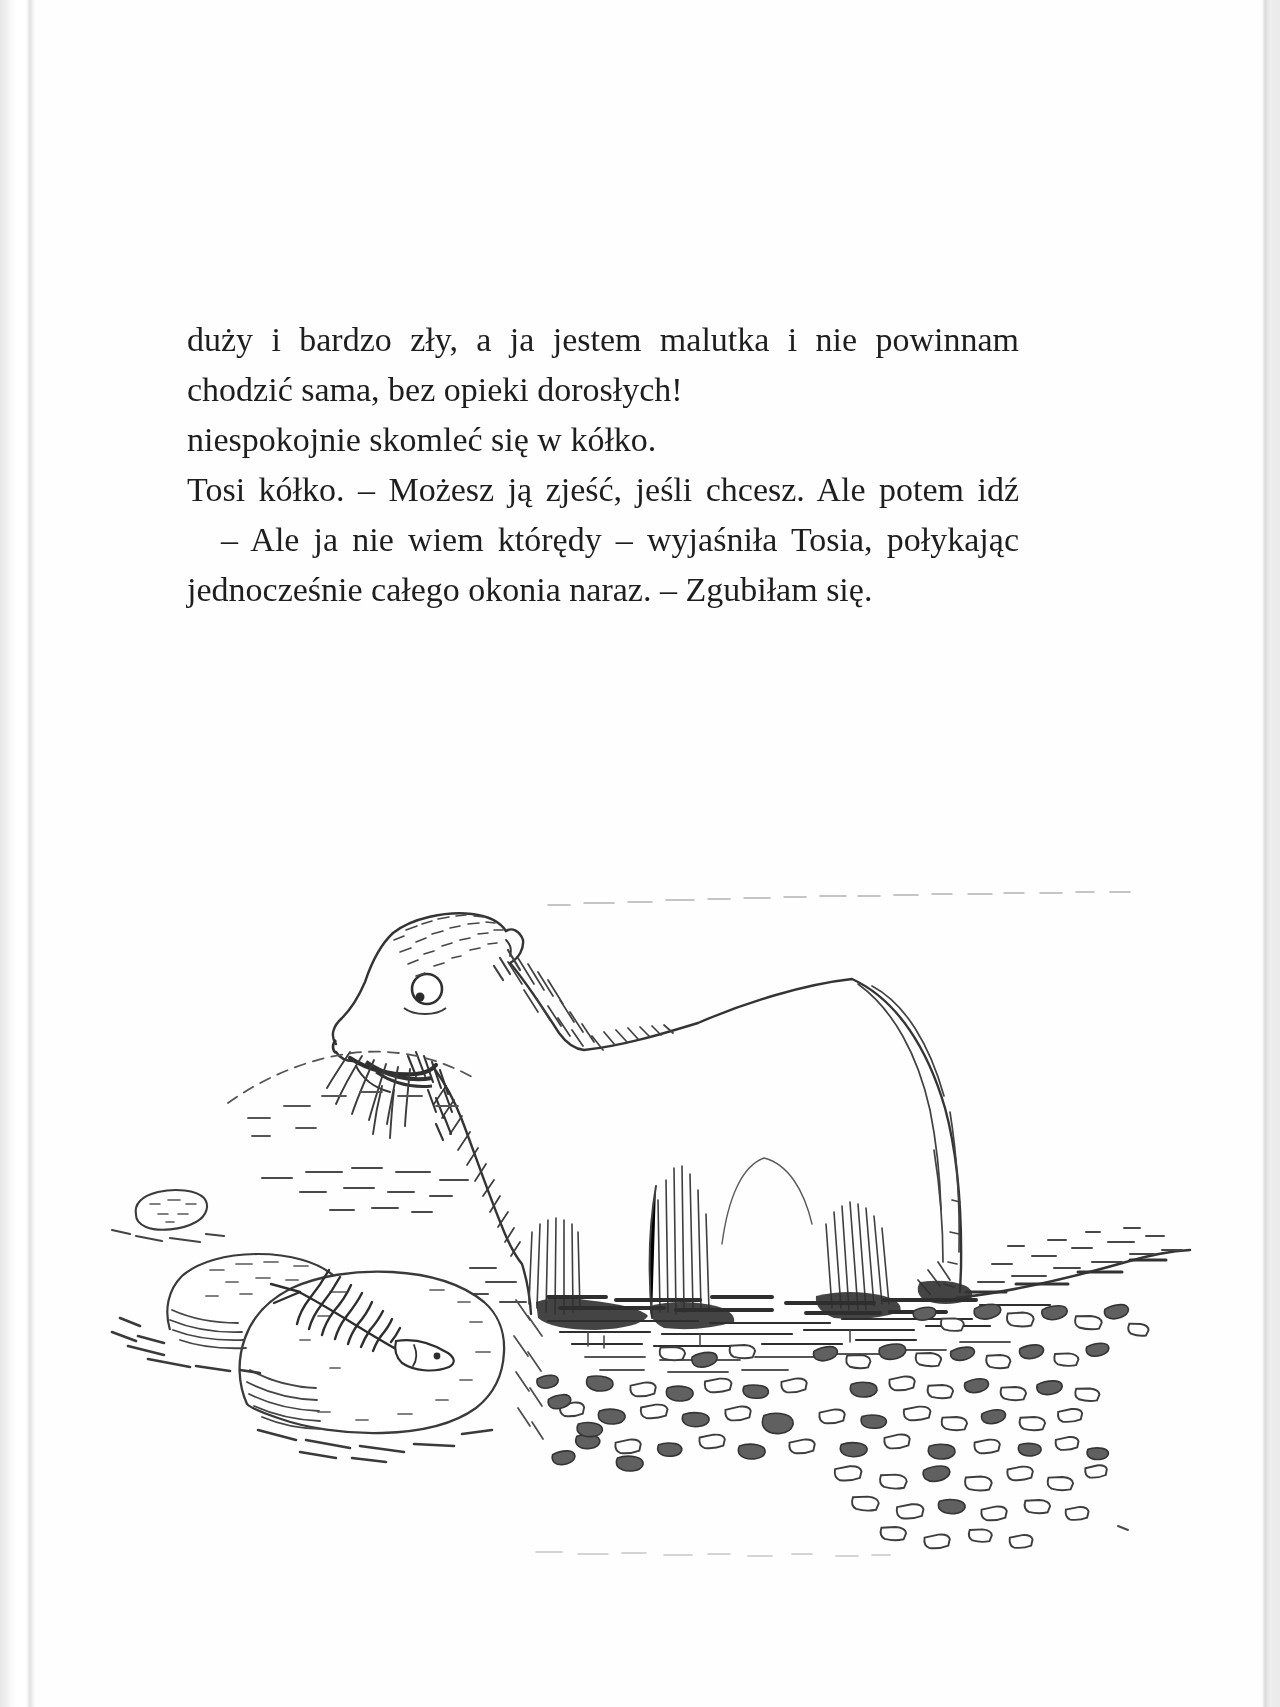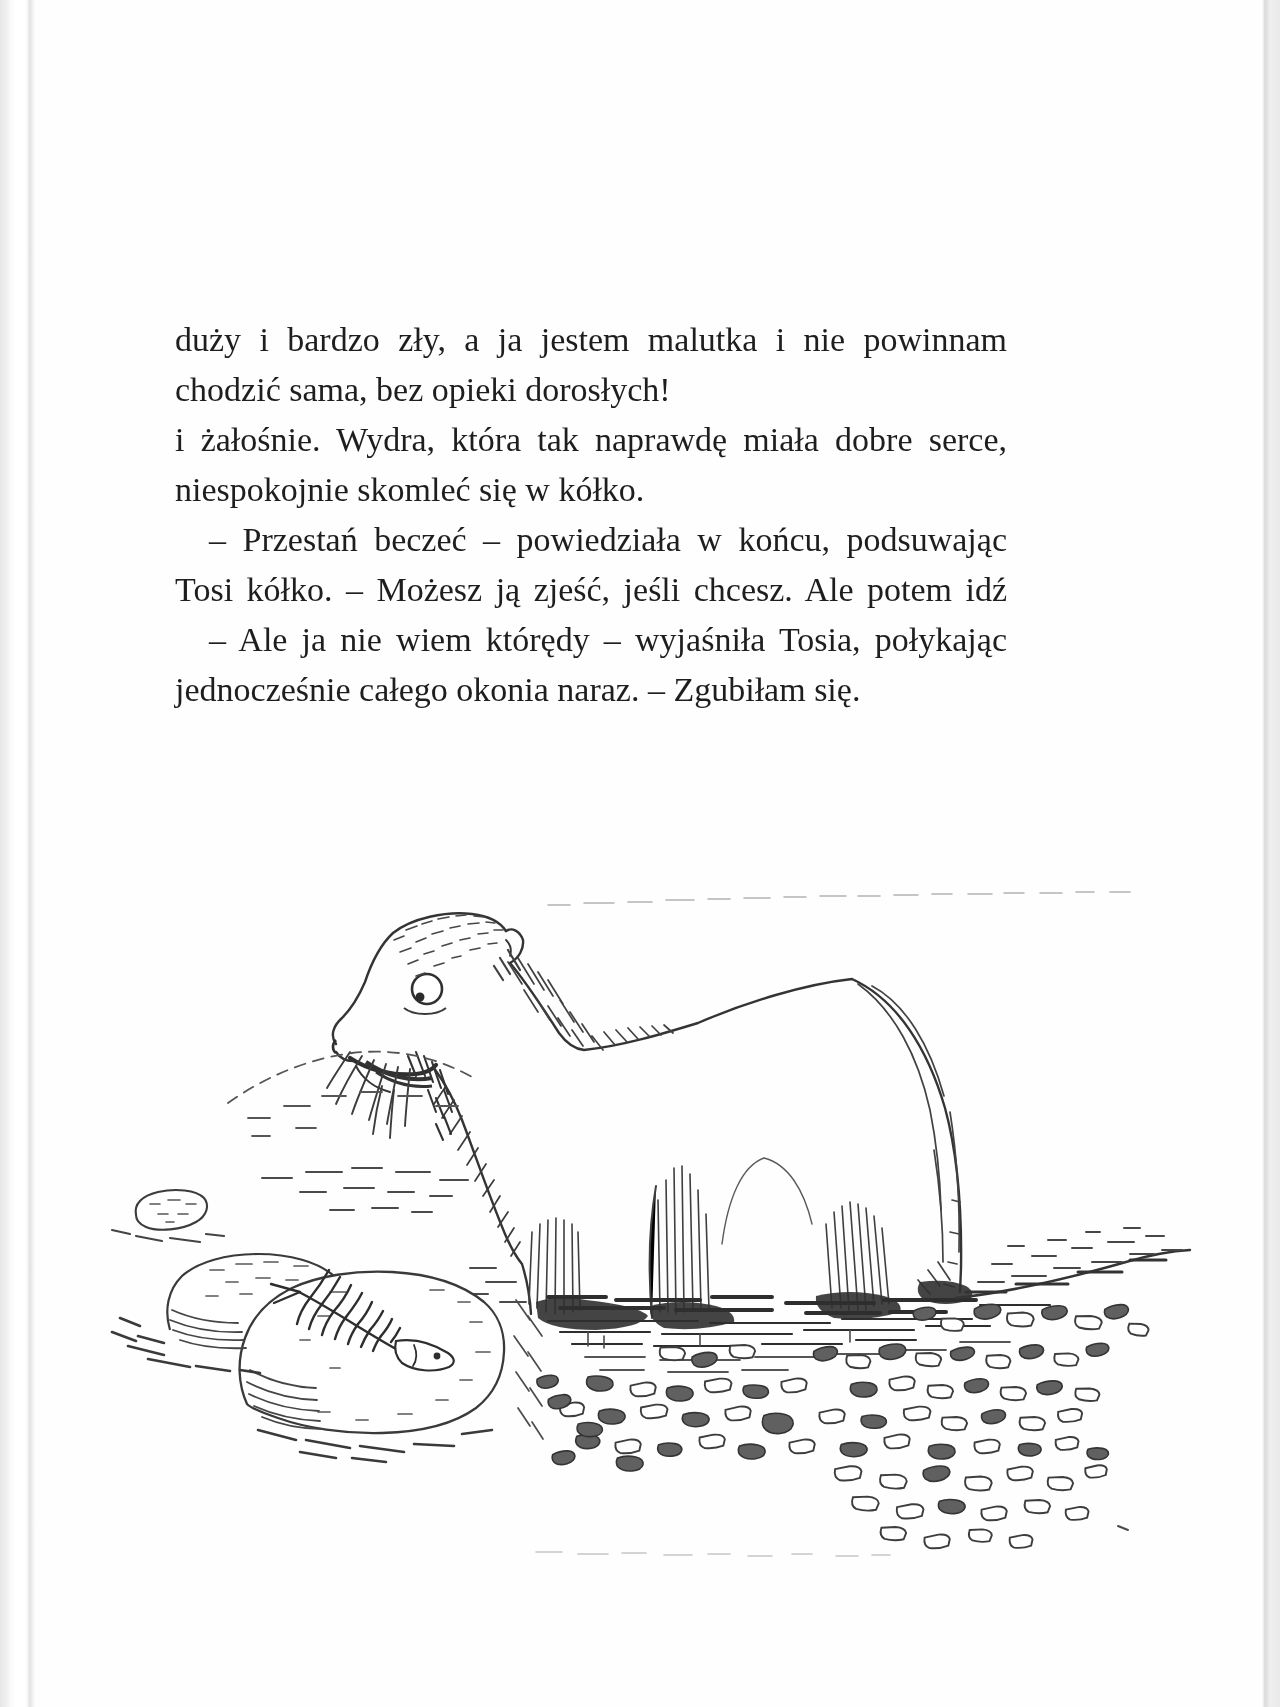--- a/index.html
+++ b/index.html
@@ -2,40 +2,38 @@
 <html><head>
 <meta charset="utf-8">
 <style>
   html,body{margin:0;padding:0;background:#ffffff;}
   .page{position:relative;width:1280px;height:1707px;background:#fefefe;overflow:hidden;
         font-family:"Liberation Serif","DejaVu Serif",serif;}
   .edge-left{position:absolute;left:0;top:0;bottom:0;width:36px;
       background:linear-gradient(to right,#e7e7e7 0px,#efefef 6px,#fafafa 11px,#ffffff 17px,#ffffff 26px,#e2e2e2 30px,#f4f4f4 33px,#ffffff 36px);}
   .edge-right{position:absolute;right:0;top:0;bottom:0;width:18px;
       background:linear-gradient(to right,#ffffff 0px,#dadada 3px,#efefef 8px,#eaeaea 18px);}
-  .text-block{position:absolute;left:175px;top:315px;width:832px;color:#1e1e1e;
+  .text-block{position:absolute;left:187px;top:315px;width:832px;color:#1e1e1e;
       font-size:34px;line-height:50px;}
   .ln{width:100%;}
   .j{text-align:justify;text-align-last:justify;}
   .ind{padding-left:34px;box-sizing:border-box;}
   .illo{position:absolute;left:0;top:0;width:1280px;height:1707px;}
 </style>
 </head>
 <body>
 
 <div class="page">
   <div class="edge-left"></div>
   <div class="edge-right"></div>
 
   <div class="text-block">
     <div class="ln j">duży i bardzo zły, a ja jestem malutka i nie powinnam</div>
     <div class="ln">chodzić sama, bez opieki dorosłych!</div>
-    <div class="ln j">i żałośnie. Wydra, która tak naprawdę miała dobre serce,</div>
     <div class="ln">niespokojnie skomleć się w kółko.</div>
-    <div class="ln j ind">– Przestań beczeć – powiedziała w końcu, podsuwając</div>
     <div class="ln j">Tosi kółko. – Możesz ją zjeść, jeśli chcesz. Ale potem idź</div>
     <div class="ln j ind">– Ale ja nie wiem którędy – wyjaśniła Tosia, połykając</div>
     <div class="ln">jednocześnie całego okonia naraz. – Zgubiłam się.</div>
   </div>
 
   <svg class="illo" viewBox="0 0 1280 1707" role="img" aria-label="Pen-and-ink drawing of an otter standing in shallow water beside rocks; a fish skeleton lies on a large stone at left, pebbles cover the shore at lower right">
     <defs>
       <path id="peb" d="M -13 -5 Q -5 -9 5 -8 Q 13 -7 13 -1 Q 12 5 3 7 Q -7 9 -12 4 Q -15 0 -13 -5 Z" vector-effect="non-scaling-stroke"></path>
       <path id="peb2" d="M -12 -6 L 2 -8 Q 12 -8 13 -2 L 11 5 Q 2 8 -8 6 Q -14 3 -12 -6 Z" vector-effect="non-scaling-stroke"></path>
       <style>

